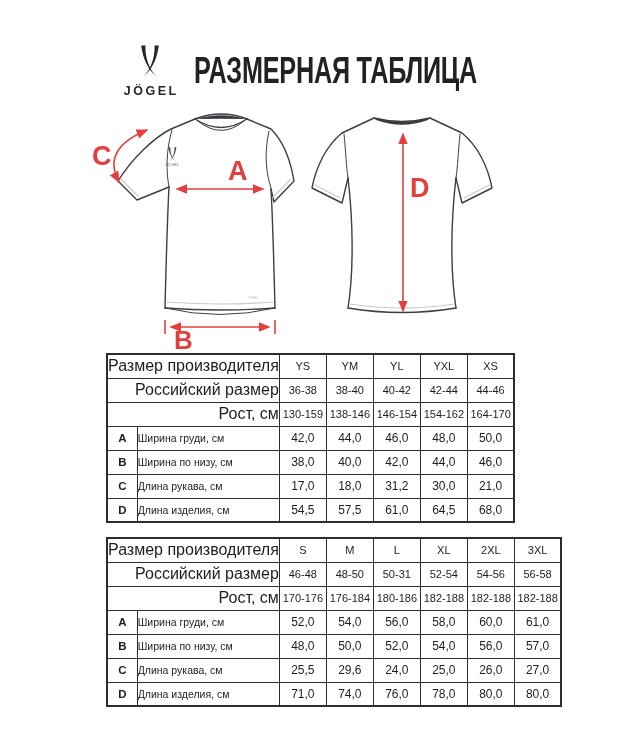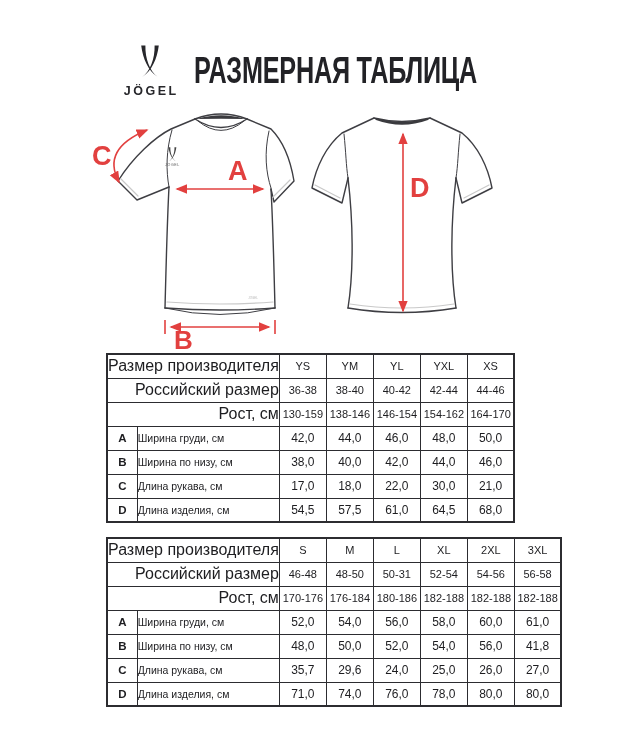--- a/index.html
+++ b/index.html
@@ -177,21 +177,21 @@
           <td class="t-val">40,0</td>
           <td class="t-val">42,0</td>
           <td class="t-val">44,0</td>
           <td class="t-val">46,0</td>
         </tr>
         <tr>
           <td class="t-letter">C</td>
           <td class="t-rowlabel">Длина рукава, см</td>
           <td class="t-val">17,0</td>
           <td class="t-val">18,0</td>
-          <td class="t-val">22,0</td>
+          <td class="t-val">31,2</td>
           <td class="t-val">30,0</td>
           <td class="t-val">21,0</td>
         </tr>
         <tr>
           <td class="t-letter">D</td>
           <td class="t-rowlabel">Длина изделия, см</td>
           <td class="t-val">54,5</td>
           <td class="t-val">57,5</td>
           <td class="t-val">61,0</td>
           <td class="t-val">64,5</td>
@@ -249,26 +249,26 @@
           <td class="t-val">61,0</td>
         </tr>
         <tr>
           <td class="t-letter">B</td>
           <td class="t-rowlabel">Ширина по низу, см</td>
           <td class="t-val">48,0</td>
           <td class="t-val">50,0</td>
           <td class="t-val">52,0</td>
           <td class="t-val">54,0</td>
           <td class="t-val">56,0</td>
-          <td class="t-val">41,8</td>
+          <td class="t-val">57,0</td>
         </tr>
         <tr>
           <td class="t-letter">C</td>
           <td class="t-rowlabel">Длина рукава, см</td>
-          <td class="t-val">35,7</td>
+          <td class="t-val">25,5</td>
           <td class="t-val">29,6</td>
           <td class="t-val">24,0</td>
           <td class="t-val">25,0</td>
           <td class="t-val">26,0</td>
           <td class="t-val">27,0</td>
         </tr>
         <tr>
           <td class="t-letter">D</td>
           <td class="t-rowlabel">Длина изделия, см</td>
           <td class="t-val">71,0</td>

